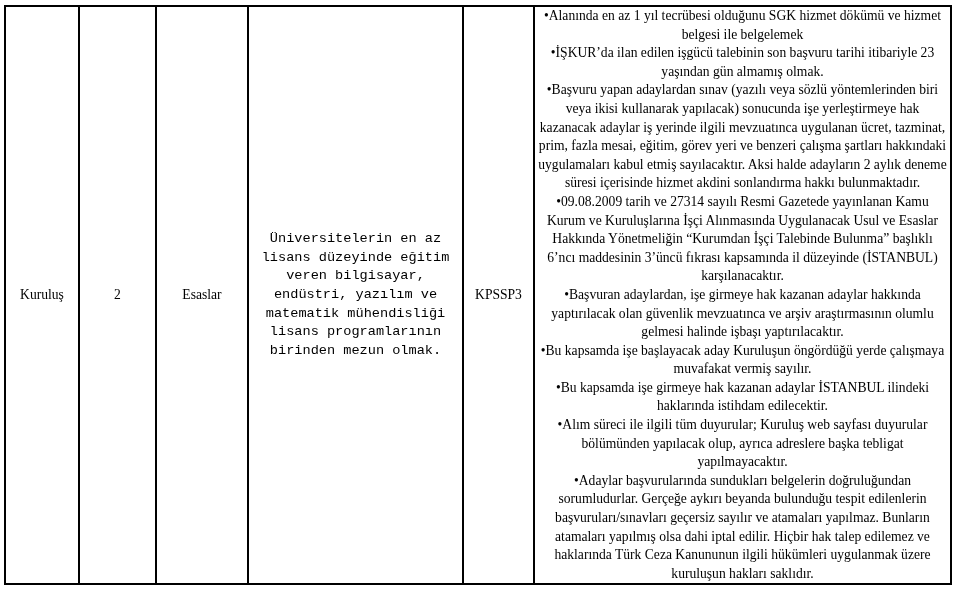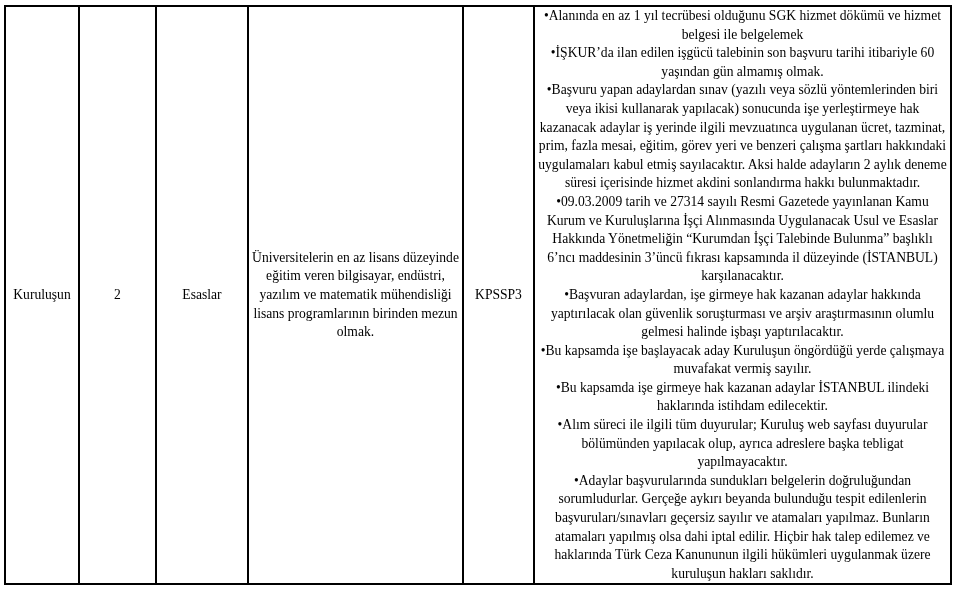--- a/index.html
+++ b/index.html
@@ -30,20 +30,21 @@
     vertical-align: middle;
     text-align: center;
     font-size: 13.6px;
     line-height: 18.6px;
     padding: 0 3px;
     color: #000000;
     overflow: hidden;
   }
   td.cell-edu-req {
     padding: 0 2px;
+    font-family: Liberation Mono, monospace;
   }
   td.cell-requirements {
     vertical-align: top;
     text-align: left;
     padding: 1px 4px 1px 4px;
   }
   .req-item {
     margin: 0;
     padding: 0;
   }
@@ -56,32 +57,32 @@
     <colgroup>
       <col style="width:74px">
       <col style="width:77px">
       <col style="width:92px">
       <col style="width:215px">
       <col style="width:71px">
       <col style="width:417px">
     </colgroup>
     <tbody>
       <tr>
-        <td class="cell-position">Kuruluşun</td>
+        <td class="cell-position">Kuruluş</td>
         <td class="cell-quota">2</td>
         <td class="cell-education-level">Esaslar</td>
         <td class="cell-edu-req">Üniversitelerin en az lisans düzeyinde eğitim veren bilgisayar, endüstri, yazılım ve matematik mühendisliği lisans programlarının birinden mezun olmak.</td>
         <td class="cell-exam">KPSSP3</td>
         <td class="cell-requirements">
           <div>
               <p class="req-item">•Alanında en az 1 yıl tecrübesi olduğunu SGK hizmet dökümü ve hizmet belgesi ile belgelemek</p>
-              <p class="req-item">•İŞKUR’da ilan edilen işgücü talebinin son başvuru tarihi itibariyle 60 yaşından gün almamış olmak.</p>
+              <p class="req-item">•İŞKUR’da ilan edilen işgücü talebinin son başvuru tarihi itibariyle 23 yaşından gün almamış olmak.</p>
               <p class="req-item">•Başvuru yapan adaylardan sınav (yazılı veya sözlü yöntemlerinden biri veya ikisi kullanarak yapılacak) sonucunda işe yerleştirmeye hak kazanacak adaylar iş yerinde ilgili mevzuatınca uygulanan ücret, tazminat, prim, fazla mesai, eğitim, görev yeri ve benzeri çalışma şartları hakkındaki uygulamaları kabul etmiş sayılacaktır. Aksi halde adayların 2 aylık deneme süresi içerisinde hizmet akdini sonlandırma hakkı bulunmaktadır.</p>
-              <p class="req-item">•09.03.2009 tarih ve 27314 sayılı Resmi Gazetede yayınlanan Kamu Kurum ve Kuruluşlarına İşçi Alınmasında Uygulanacak Usul ve Esaslar Hakkında Yönetmeliğin “Kurumdan İşçi Talebinde Bulunma” başlıklı 6’ncı maddesinin 3’üncü fıkrası kapsamında il düzeyinde (İSTANBUL) karşılanacaktır.</p>
-              <p class="req-item">•Başvuran adaylardan, işe girmeye hak kazanan adaylar hakkında yaptırılacak olan güvenlik soruşturması ve arşiv araştırmasının olumlu gelmesi halinde işbaşı yaptırılacaktır.</p>
+              <p class="req-item">•09.08.2009 tarih ve 27314 sayılı Resmi Gazetede yayınlanan Kamu Kurum ve Kuruluşlarına İşçi Alınmasında Uygulanacak Usul ve Esaslar Hakkında Yönetmeliğin “Kurumdan İşçi Talebinde Bulunma” başlıklı 6’ncı maddesinin 3’üncü fıkrası kapsamında il düzeyinde (İSTANBUL) karşılanacaktır.</p>
+              <p class="req-item">•Başvuran adaylardan, işe girmeye hak kazanan adaylar hakkında yaptırılacak olan güvenlik mevzuatınca ve arşiv araştırmasının olumlu gelmesi halinde işbaşı yaptırılacaktır.</p>
               <p class="req-item">•Bu kapsamda işe başlayacak aday Kuruluşun öngördüğü yerde çalışmaya muvafakat vermiş sayılır.</p>
               <p class="req-item">•Bu kapsamda işe girmeye hak kazanan adaylar İSTANBUL ilindeki haklarında istihdam edilecektir.</p>
               <p class="req-item">•Alım süreci ile ilgili tüm duyurular; Kuruluş web sayfası duyurular bölümünden yapılacak olup, ayrıca adreslere başka tebligat yapılmayacaktır.</p>
               <p class="req-item">•Adaylar başvurularında sundukları belgelerin doğruluğundan sorumludurlar. Gerçeğe aykırı beyanda bulunduğu tespit edilenlerin başvuruları/sınavları geçersiz sayılır ve atamaları yapılmaz. Bunların atamaları yapılmış olsa dahi iptal edilir. Hiçbir hak talep edilemez ve haklarında Türk Ceza Kanununun ilgili hükümleri uygulanmak üzere kuruluşun hakları saklıdır.</p>
             </div>
         </td>
       </tr>
     </tbody>
   </table>
 </div>

